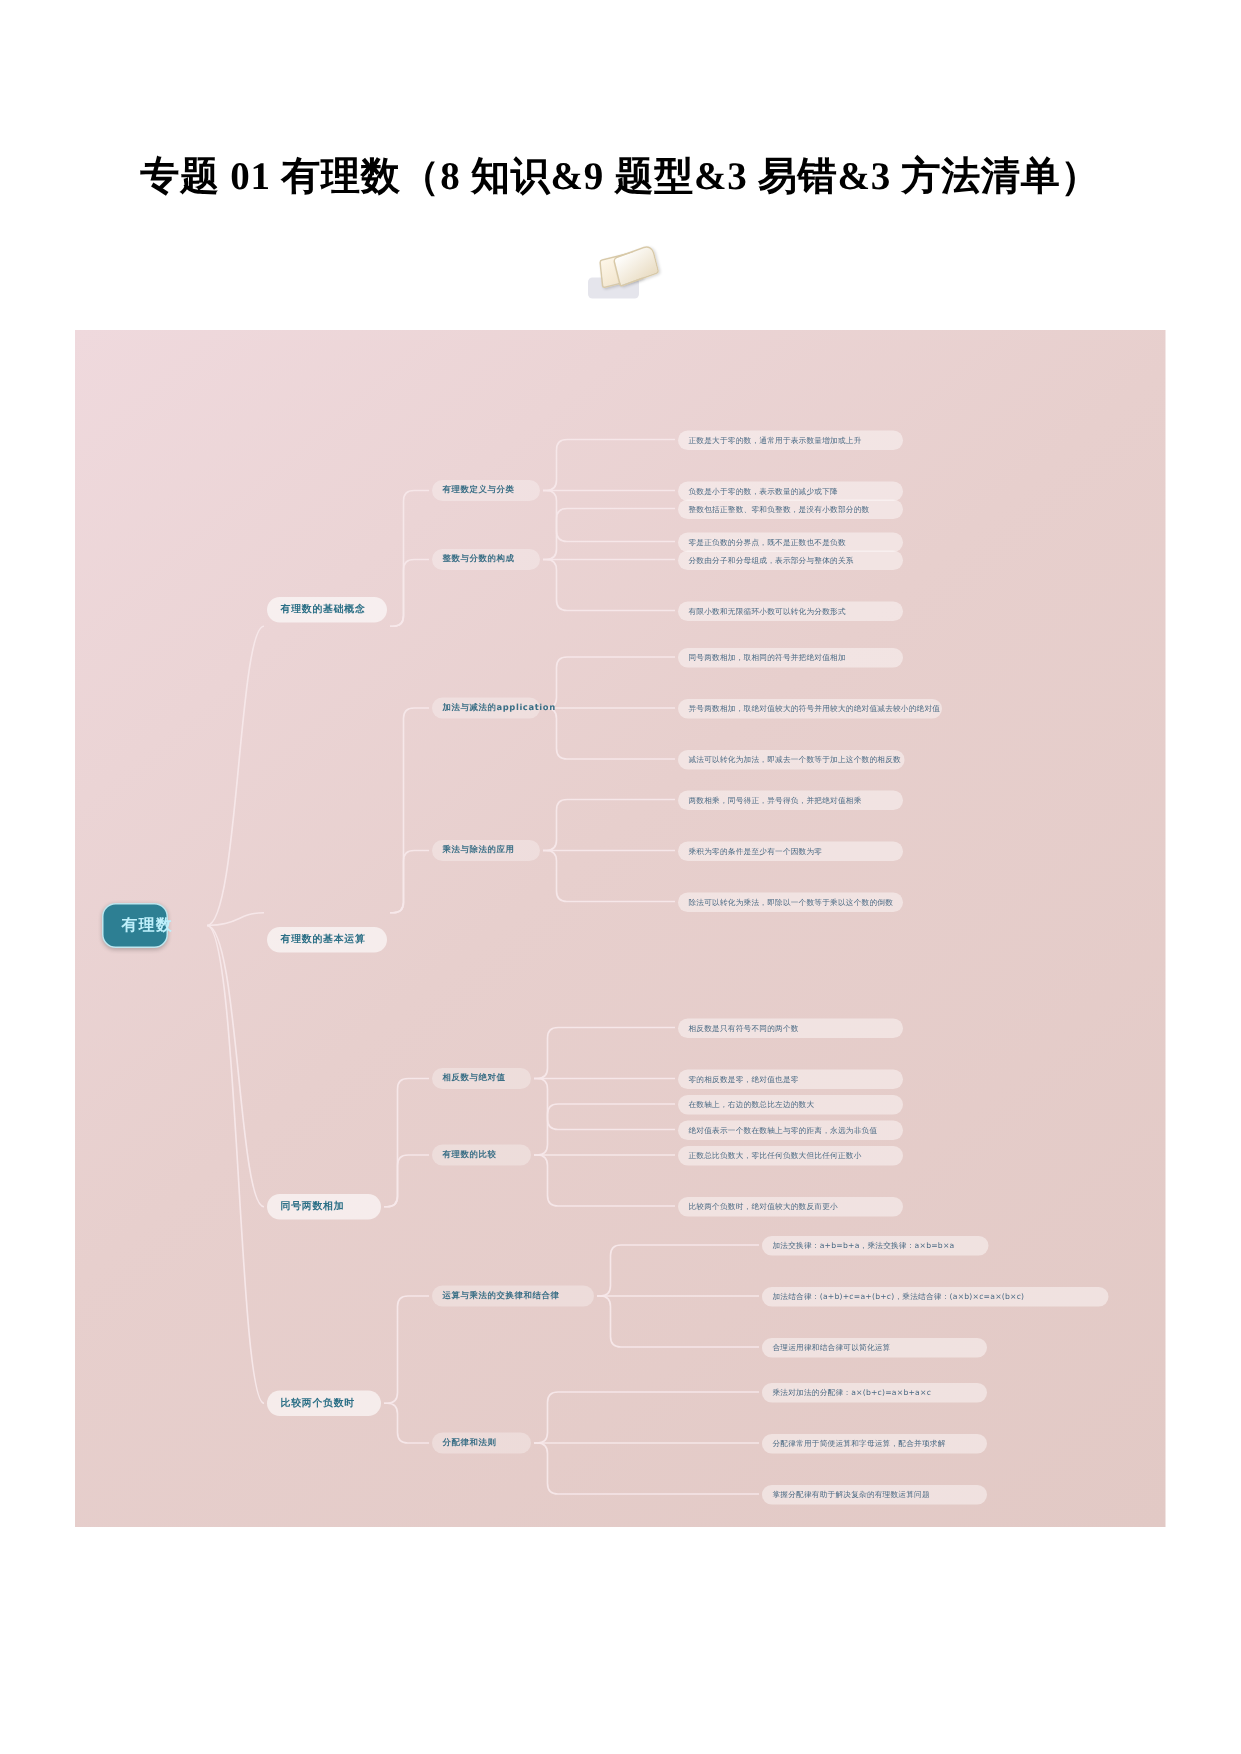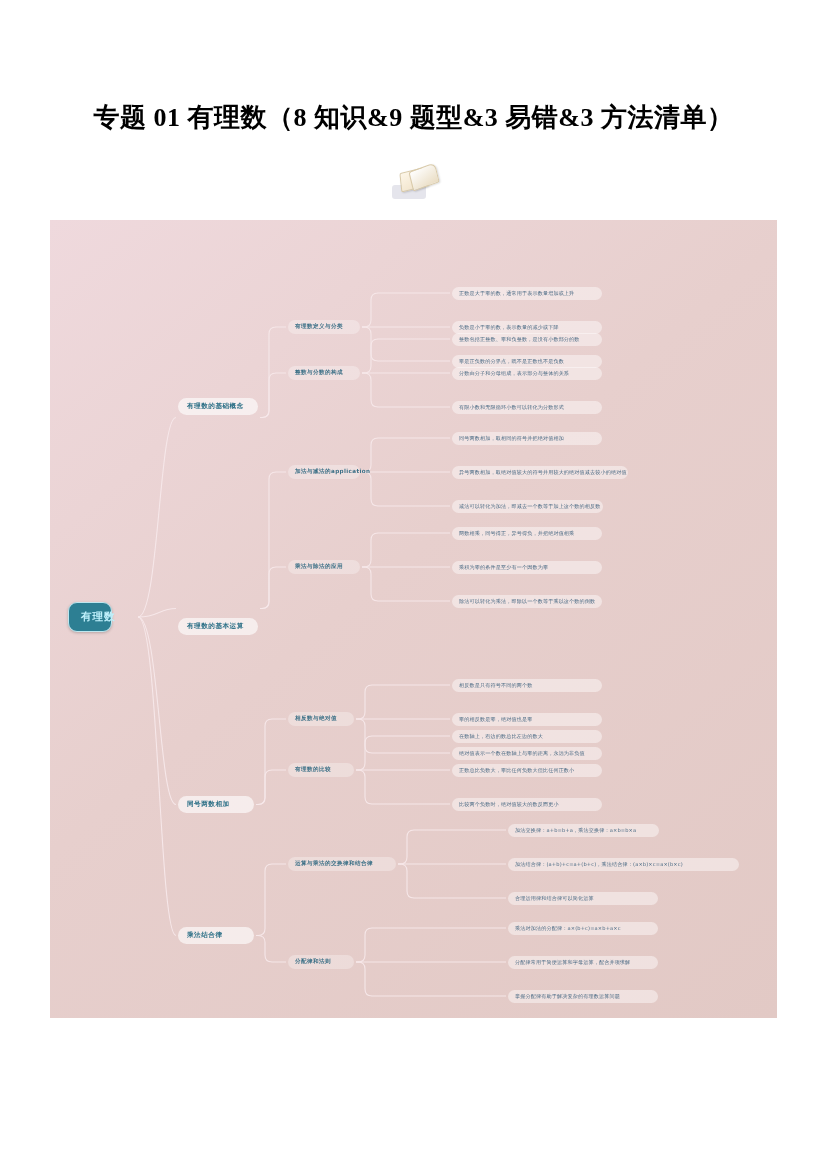--- a/index.html
+++ b/index.html
@@ -274,21 +274,21 @@
       <div class="node n-leaf" style="left: 402px; top: 509.5px; width: 150px;">
         <span>在数轴上，右边的数总比左边的数大</span>
       </div>
       <div class="node n-leaf" style="left: 402px; top: 543.5px; width: 150px;">
         <span>正数总比负数大，零比任何负数大但比任何正数小</span>
       </div>
       <div class="node n-leaf" style="left: 402px; top: 577.5px; width: 150px;">
         <span>比较两个负数时，绝对值较大的数反而更小</span>
       </div>
       <div class="node n-l2" style="left: 128px; top: 707px; width: 76px;">
-        <span>乘法结合律</span>
+        <span>比较两个负数时</span>
       </div>
       <div class="node n-l3" style="left: 238px; top: 637px; width: 108px;">
         <span>运算与乘法的交换律和结合律</span>
       </div>
       <div class="node n-leaf" style="left: 458px; top: 603.5px; width: 151px;">
         <span>加法交换律：a+b=b+a，乘法交换律：a×b=b×a</span>
       </div>
       <div class="node n-leaf" style="left: 458px; top: 637.5px; width: 231px;">
         <span>加法结合律：(a+b)+c=a+(b+c)，乘法结合律：(a×b)×c=a×(b×c)</span>
       </div>

